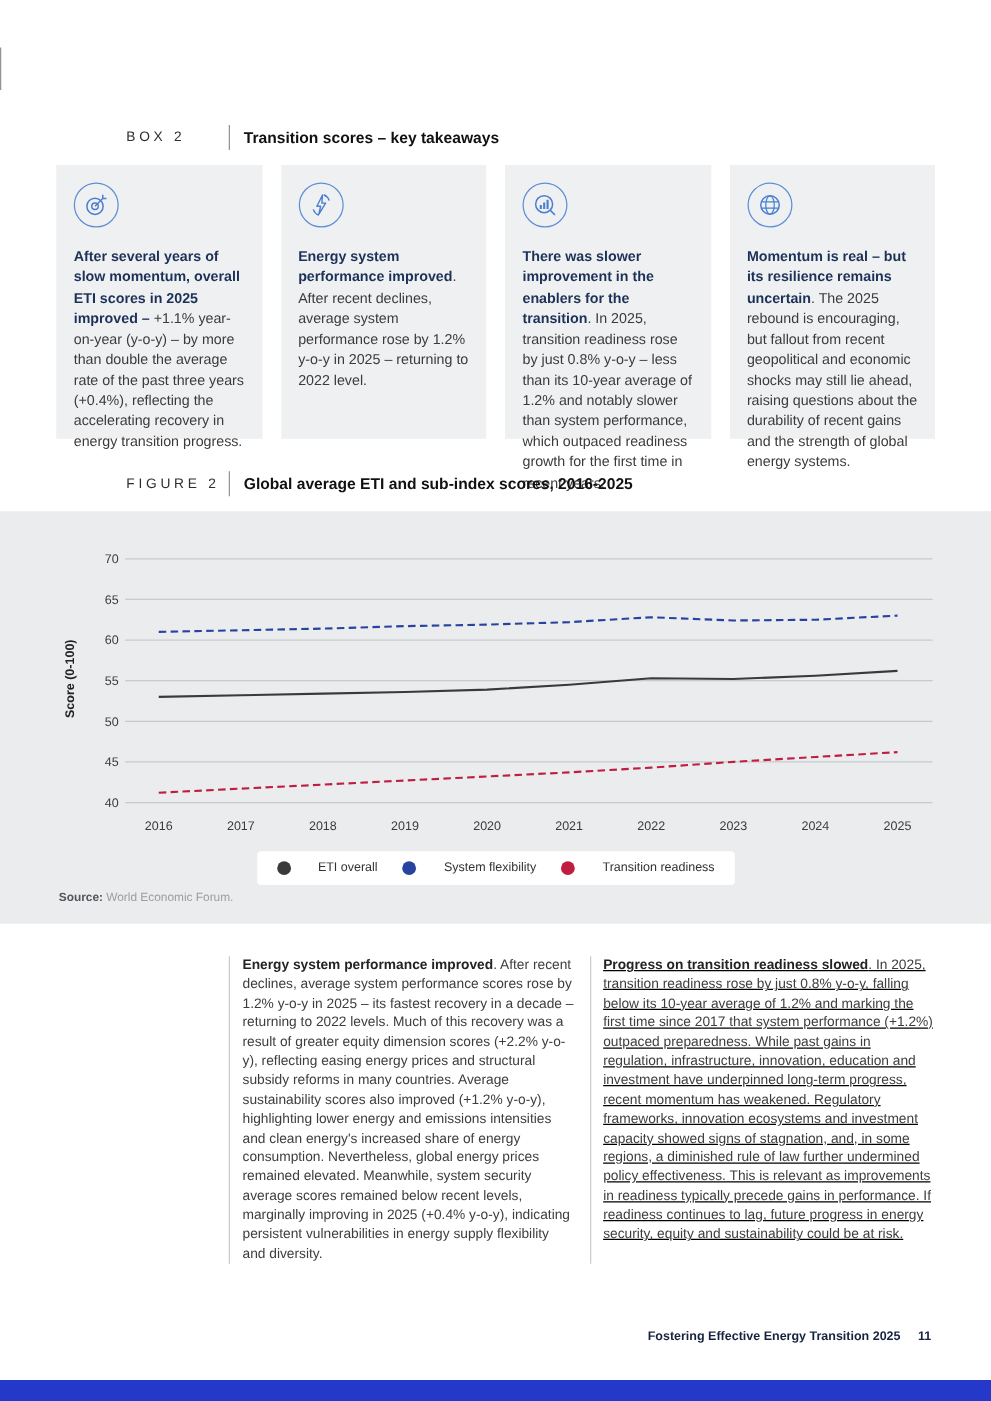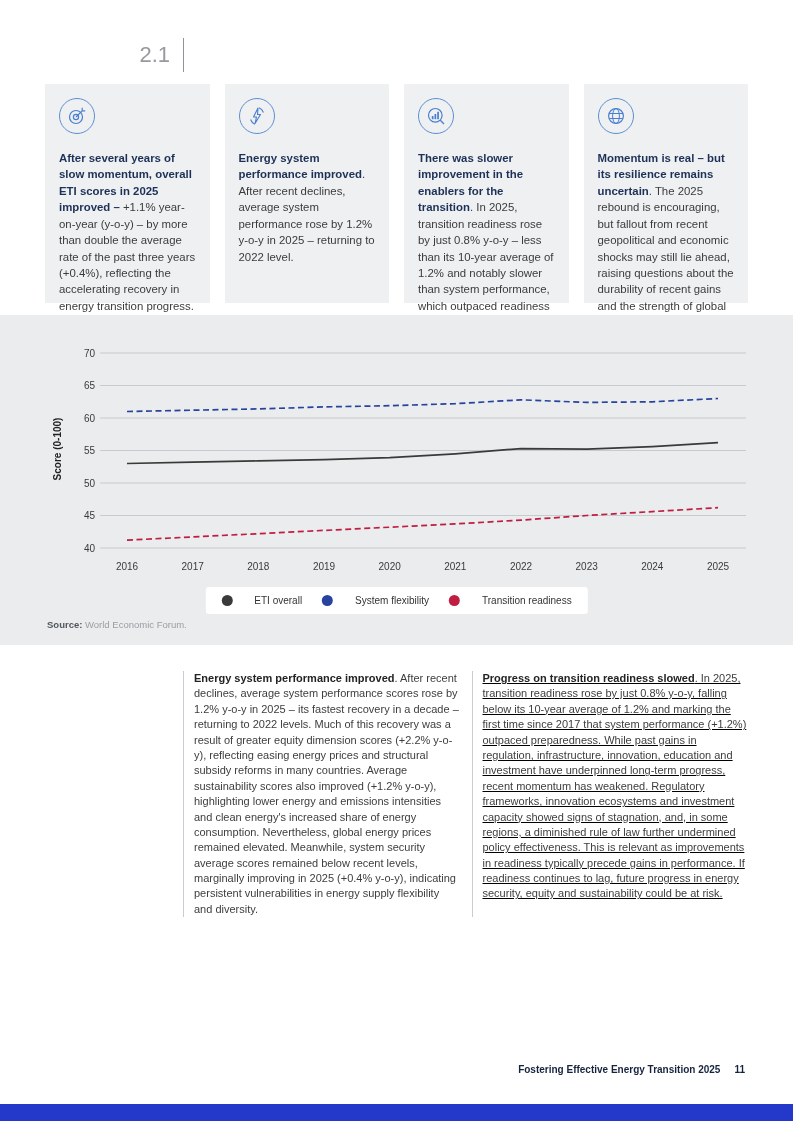--- a/index.html
+++ b/index.html
@@ -54,26 +54,32 @@
   .footer { position:absolute; top:1064px; right:48px; display:flex; gap:14px;
             font-size:10px; font-weight:bold; color:#16233e; }
   .bottom-bar { position:absolute; left:0; bottom:0; width:793px; height:17px; background:#2438ca; }
 </style>
 </head>
 <body>
 
 <div class="page">
 
   <div class="row header-row">
+    <div class="vline"></div>
+  </div>
+
+  <div class="row box-row">
     <div class="label-col">
-      <span class="section-number">2.1</span>
+      <span class="eyebrow">BOX 2</span>
     </div>
     <div class="vline"></div>
-  </div>
-
+    <div class="row-content">
+      <span class="row-title">Transition scores – key takeaways</span>
+    </div>
+  </div>
 
   <div class="cards">
 
     <div class="card">
       <div class="card-icon">
         <svg width="20" height="20" viewBox="0 0 20 20" aria-hidden="true">
           <circle cx="9" cy="11" r="6.5" stroke="#4a7fd0" fill="none" stroke-width="1.2"></circle>
           <circle cx="9" cy="11" r="2.6" stroke="#4a7fd0" fill="none" stroke-width="1.2"></circle>
           <path d="M9 11 L15.2 4.8" stroke="#4a7fd0" stroke-width="1.2" fill="none"></path>
           <path d="M15.2 4.8 L15.2 1.8 M15.2 4.8 L18.2 4.8" stroke="#4a7fd0" stroke-width="1.2" fill="none"></path>
@@ -112,20 +118,29 @@
           <circle cx="10" cy="10" r="7.4" stroke="#4a7fd0" fill="none" stroke-width="1.2"></circle>
           <ellipse cx="10" cy="10" rx="3.4" ry="7.4" stroke="#4a7fd0" fill="none" stroke-width="1"></ellipse>
           <path d="M3.2 7.5 H16.8 M3.2 12.5 H16.8" stroke="#4a7fd0" fill="none" stroke-width="1"></path>
         </svg>
       </div>
       <p class="card-text"><span class="card-bold">Momentum is real – but its resilience remains uncertain</span><span>. The 2025 rebound is encouraging, but fallout from recent geopolitical and economic shocks may still lie ahead, raising questions about the durability of recent gains and the strength of global energy systems.</span></p>
     </div>
 
   </div>
 
+  <div class="row figure-row">
+    <div class="label-col">
+      <span class="eyebrow">FIGURE 2</span>
+    </div>
+    <div class="vline"></div>
+    <div class="row-content">
+      <span class="row-title">Global average ETI and sub-index scores, 2016-2025</span>
+    </div>
+  </div>
 
   <div class="chart-band">
     <div class="ylabel">Score (0-100)</div>
     <svg id="chart-svg" class="chart-svg" width="793" height="255">
         <line x1="100" y1="221" x2="746" y2="221" stroke="#c7cbcf" stroke-width="1"></line>
         <text x="95" y="224.5" text-anchor="end" font-size="10" fill="#3a3a3a">40</text>
         <line x1="100" y1="188.5" x2="746" y2="188.5" stroke="#c7cbcf" stroke-width="1"></line>
         <text x="95" y="192.0" text-anchor="end" font-size="10" fill="#3a3a3a">45</text>
         <line x1="100" y1="156" x2="746" y2="156" stroke="#c7cbcf" stroke-width="1"></line>
         <text x="95" y="159.5" text-anchor="end" font-size="10" fill="#3a3a3a">50</text>

